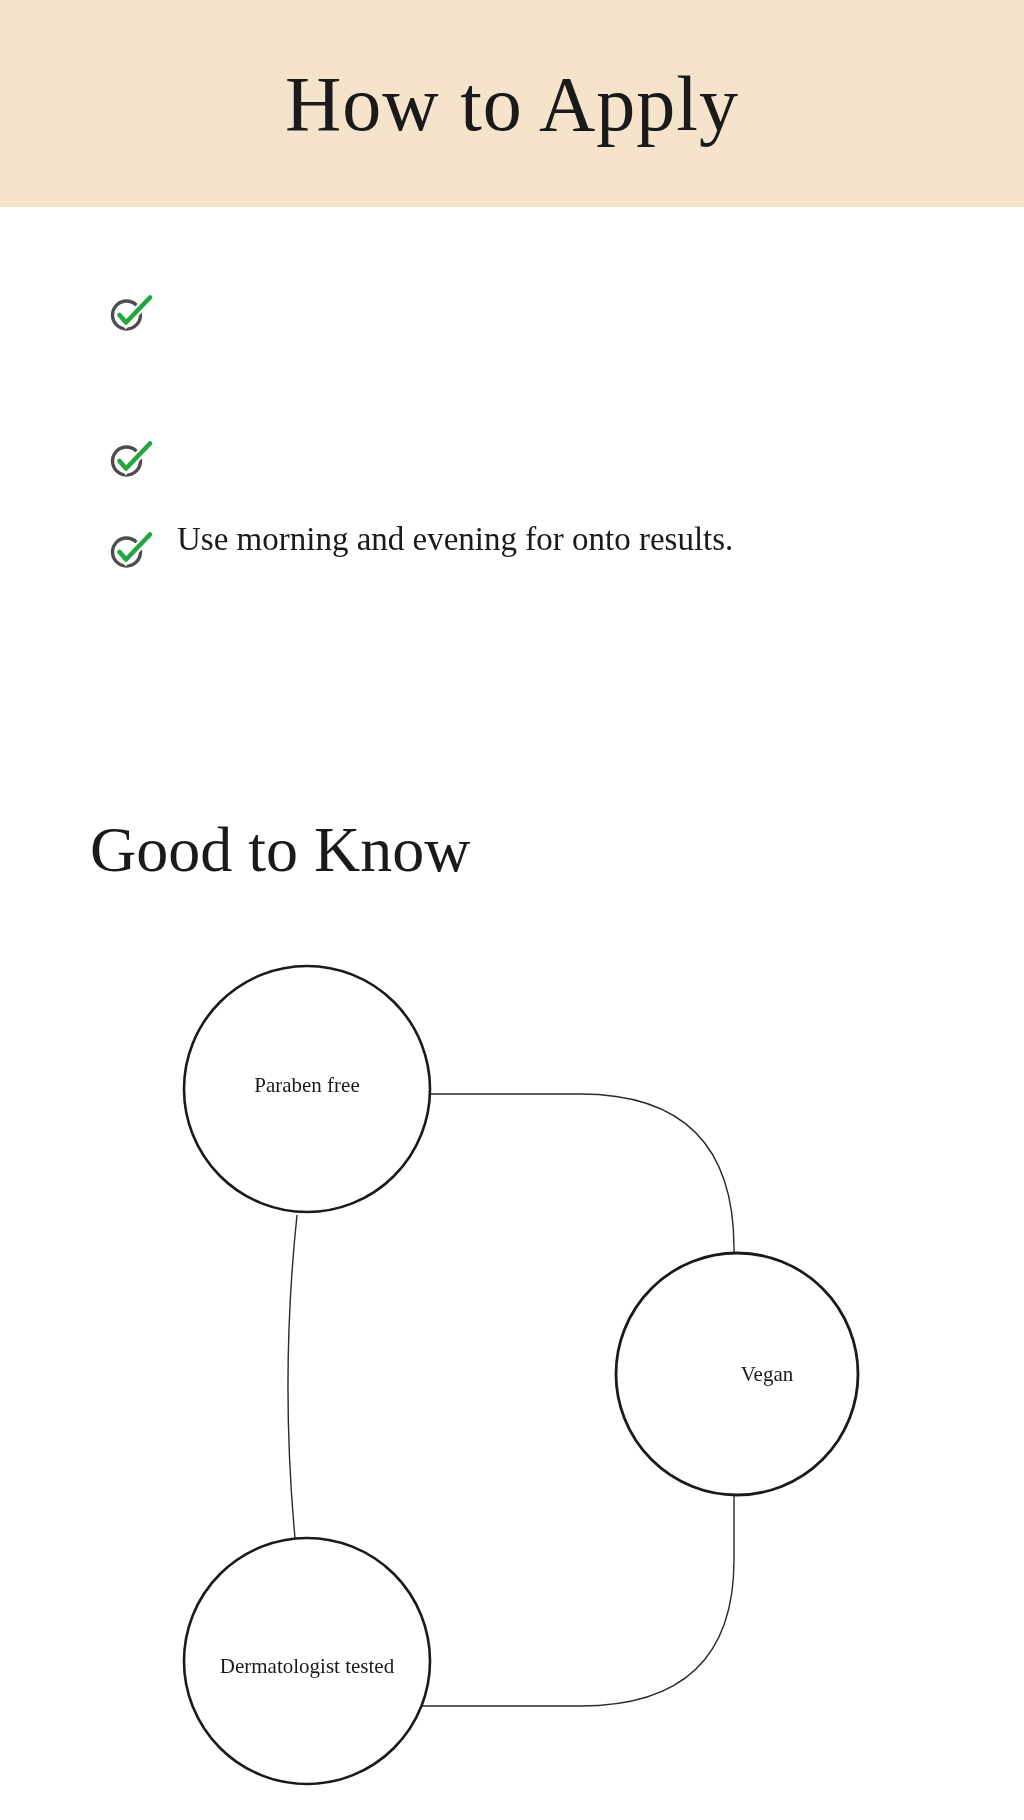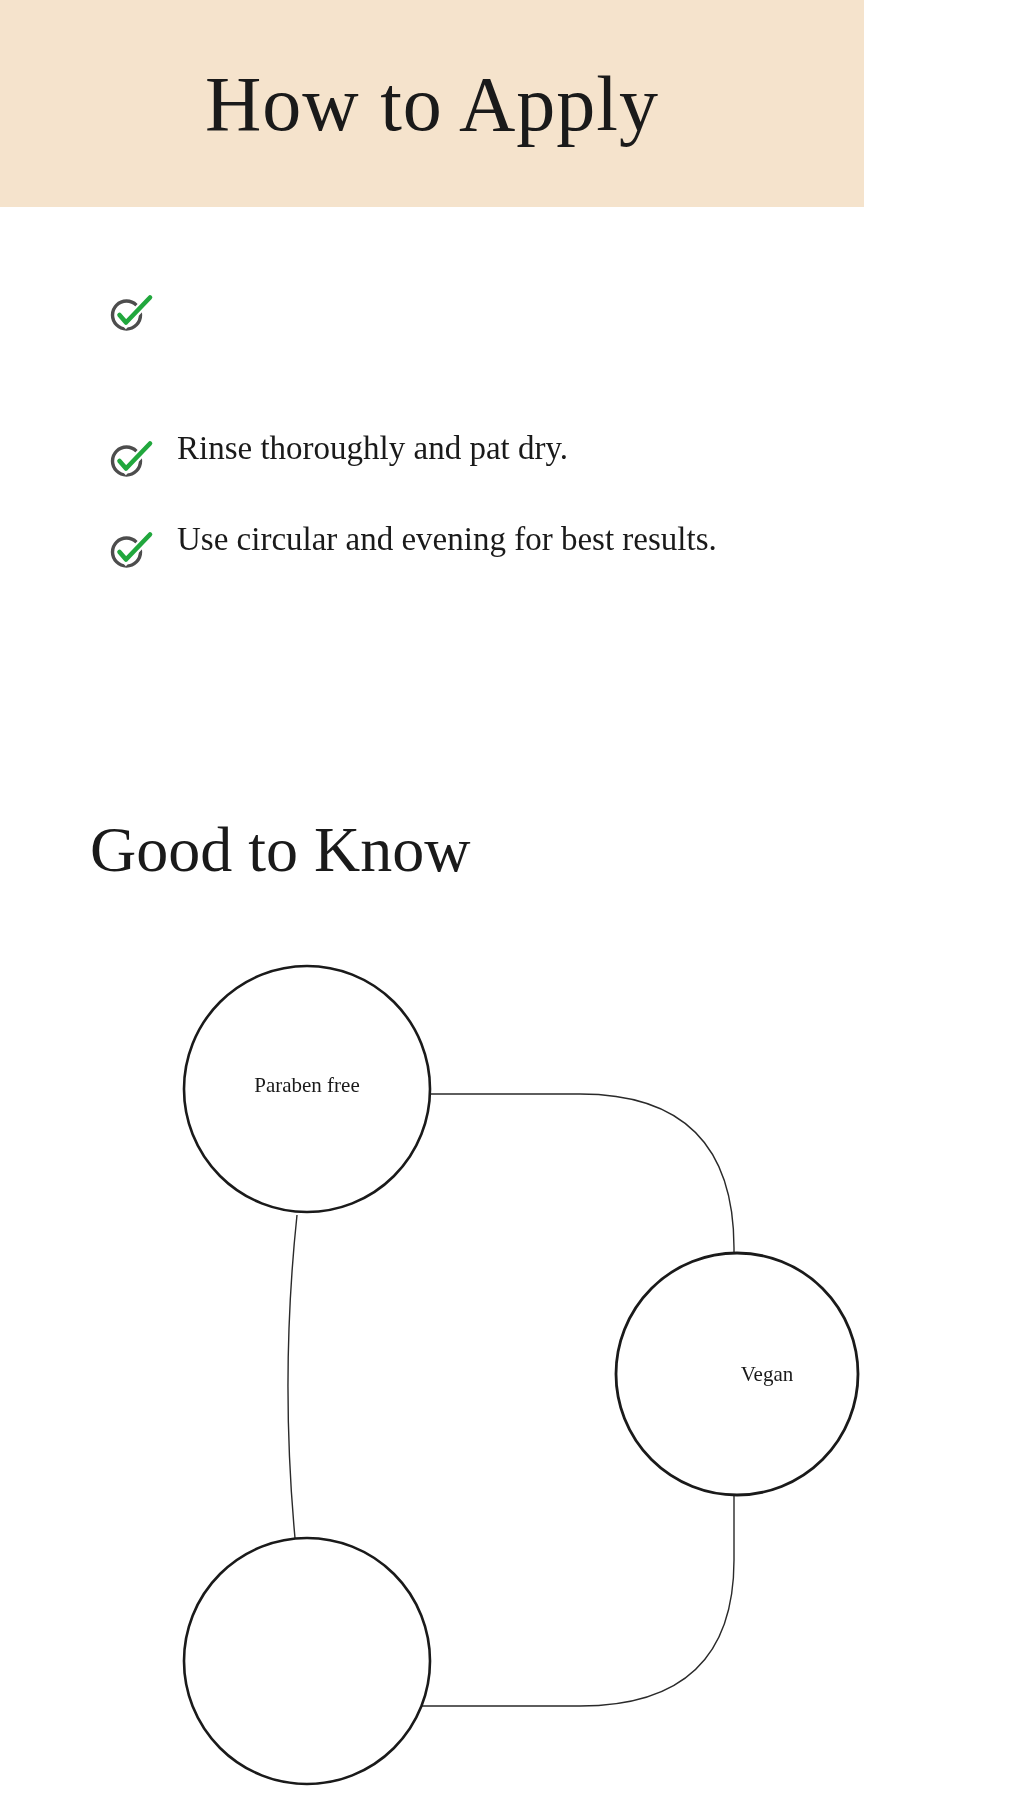--- a/index.html
+++ b/index.html
@@ -17,21 +17,21 @@
     width: 1024px;
     height: 1820px;
     background: #ffffff;
     overflow: hidden;
     font-family: "Liberation Serif", "DejaVu Serif", serif;
     color: var(--text);
   }
   .banner {
     position: absolute;
     top: 0; left: 0;
-    width: 864px; height: 207px;
+    width: 1024px; height: 207px;
     background: var(--banner_bg);
     display: flex;
     align-items: center;
     justify-content: center;
   }
   .banner h1 {
     font-size: 78px;
     font-weight: 400;
     letter-spacing: 1px;
     color: var(--text);
@@ -115,46 +115,46 @@
     </div>
 
     <div class="step">
       <span class="icon-wrap">
         <svg width="46" height="40" viewBox="0 0 46 40">
           <circle cx="16.5" cy="21" r="14" fill="none" stroke="var(--check_ring)" stroke-width="3.4"></circle>
           <path d="M 9.5 21 L 16 28.5 L 40 3.5" fill="none" stroke="#ffffff" stroke-width="9"></path>
           <path d="M 9.5 21 L 16 28.5 L 40 3.5" fill="none" stroke="var(--check_green)" stroke-width="4.6" stroke-linecap="round" stroke-linejoin="round"></path>
         </svg>
       </span>
-      <span class="step-text">Rinse thoroughly and pat dry.</span>
     </div>
 
     <div class="step">
       <span class="icon-wrap">
         <svg width="46" height="40" viewBox="0 0 46 40">
           <circle cx="16.5" cy="21" r="14" fill="none" stroke="var(--check_ring)" stroke-width="3.4"></circle>
           <path d="M 9.5 21 L 16 28.5 L 40 3.5" fill="none" stroke="#ffffff" stroke-width="9"></path>
           <path d="M 9.5 21 L 16 28.5 L 40 3.5" fill="none" stroke="var(--check_green)" stroke-width="4.6" stroke-linecap="round" stroke-linejoin="round"></path>
         </svg>
       </span>
-      <span class="step-text">Use circular and evening for best results.</span>
+      <span class="step-text">Use morning and evening for onto results.</span>
     </div>
 
   </div>
 
   <h2 class="section-title">Good to Know</h2>
 
   <div class="diagram">
     <svg width="1024" height="880" viewBox="0 0 1024 880">
       <g>
         <path d="M 307 154 L 580 154 Q 734 154 734 308 L 734 620 Q 734 766 580 766 L 307 766" fill="none" stroke="var(--connector)" stroke-width="1.4"></path>
         <path d="M 297 275 Q 280 436 295 598" fill="none" stroke="var(--connector)" stroke-width="1.4"></path>
       </g>
       <circle cx="307" cy="149" r="123" fill="#ffffff" stroke="var(--circle_outline)" stroke-width="2.6"></circle>
       <circle cx="737" cy="434" r="121" fill="#ffffff" stroke="var(--circle_outline)" stroke-width="2.8"></circle>
       <circle cx="307" cy="721" r="123" fill="#ffffff" stroke="var(--circle_outline)" stroke-width="2.6"></circle>
     </svg>
   </div>
 
   <div class="badge-label paraben">Paraben free</div>
   <div class="badge-label vegan">Vegan</div>
+  <div class="badge-label derm">Dermatologist tested</div>
 
 </div>
 
 </body></html>

